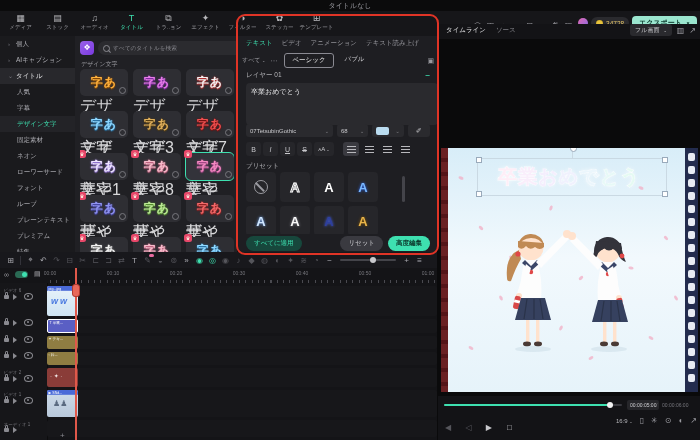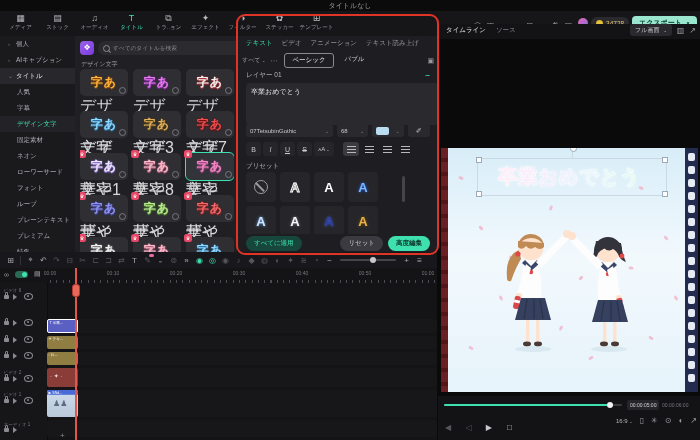--- a/index.html
+++ b/index.html
@@ -676,20 +676,26 @@
           </div>
           <div class="trow" style="position: absolute; left: 0px; top: 137px; width: 47px; height: 17px;">
             <div class="tname">オーディオ 1</div>
             <div class="tics">
               <span class="i-lock"></span>
               <span class="i-spk"></span>
             </div>
           </div>
         </div>
       <div id="lanes" class="abs">
+          <div class="lane" style="top: 3px; height: 30px;">
+            <div class="clip" style="background: linear-gradient(rgb(232, 242, 250), rgb(207, 228, 242));">
+              <span class="cliplbl" style="background: rgb(74, 106, 216); width: 39px; color: rgb(255, 255, 255);">pig...jpg</span>
+              <span style="position: absolute; left: 4px; top: 10px; font-size: 9px; font-weight: bold; color: rgb(74, 122, 224); letter-spacing: 2px; font-style: italic;">ww</span>
+            </div>
+          </div>
           <div class="lane" style="top: 36px; height: 14px;">
             <div class="clip" style="background: rgb(90, 95, 196); border: 1px solid rgb(255, 255, 255); box-sizing: border-box;">
               <span class="cliplbl">T 卒業...</span>
             </div>
           </div>
           <div class="lane" style="top: 53px; height: 13px;">
             <div class="clip" style="background: rgb(143, 125, 66);">
               <span class="cliplbl">✦ テキ...</span>
             </div>
           </div>

